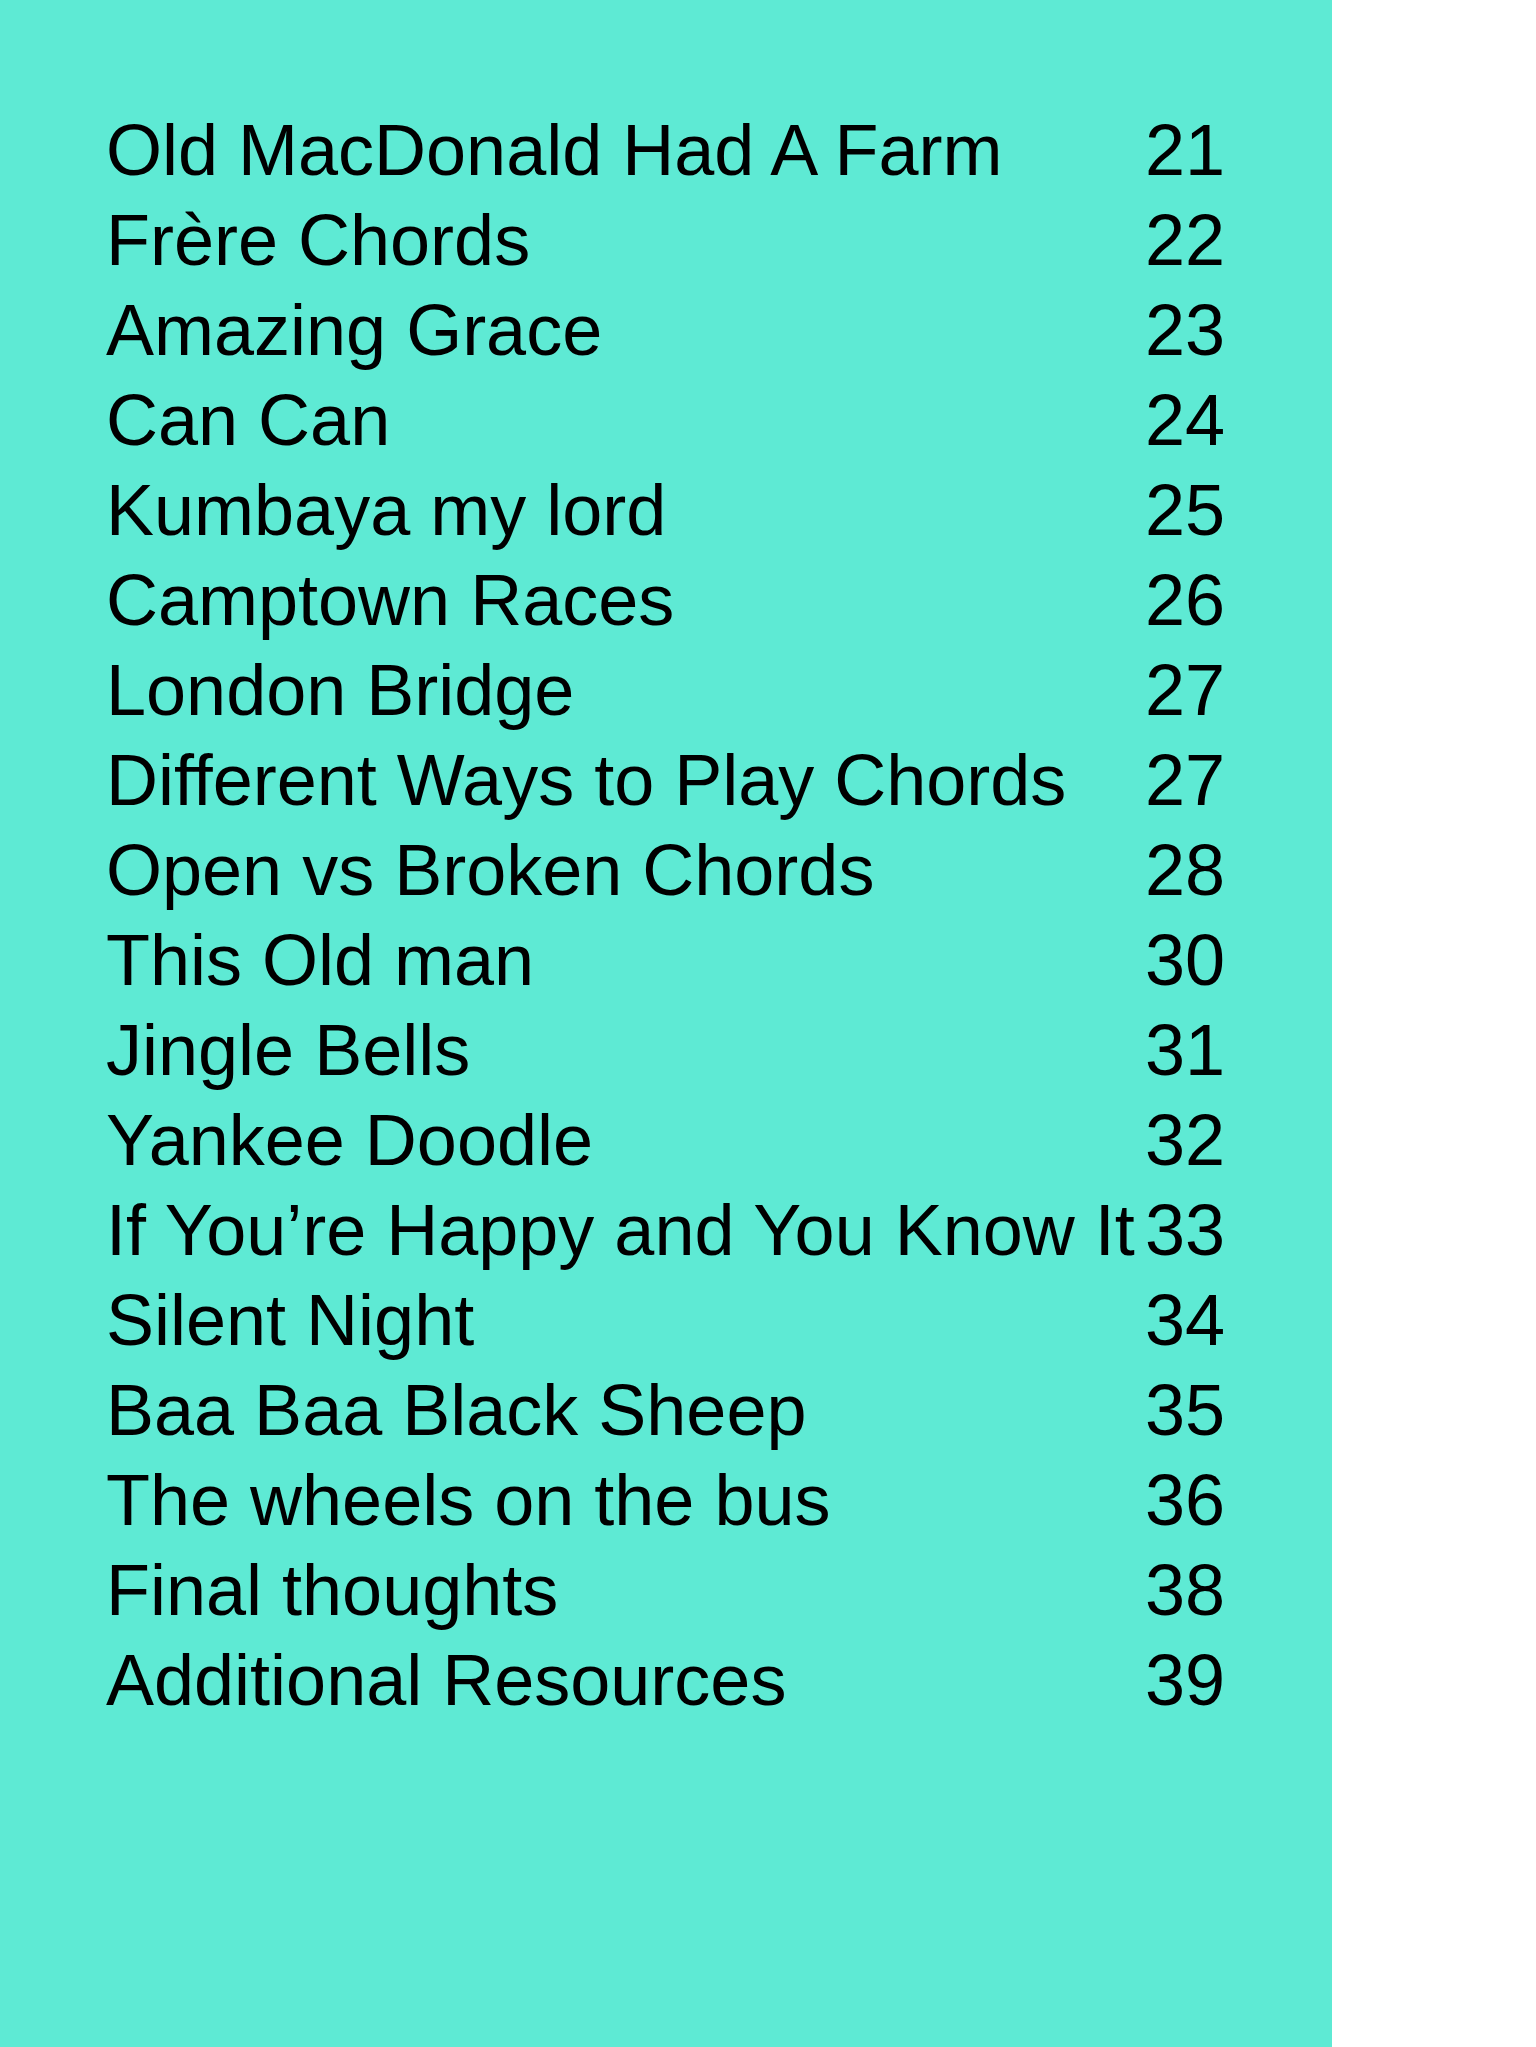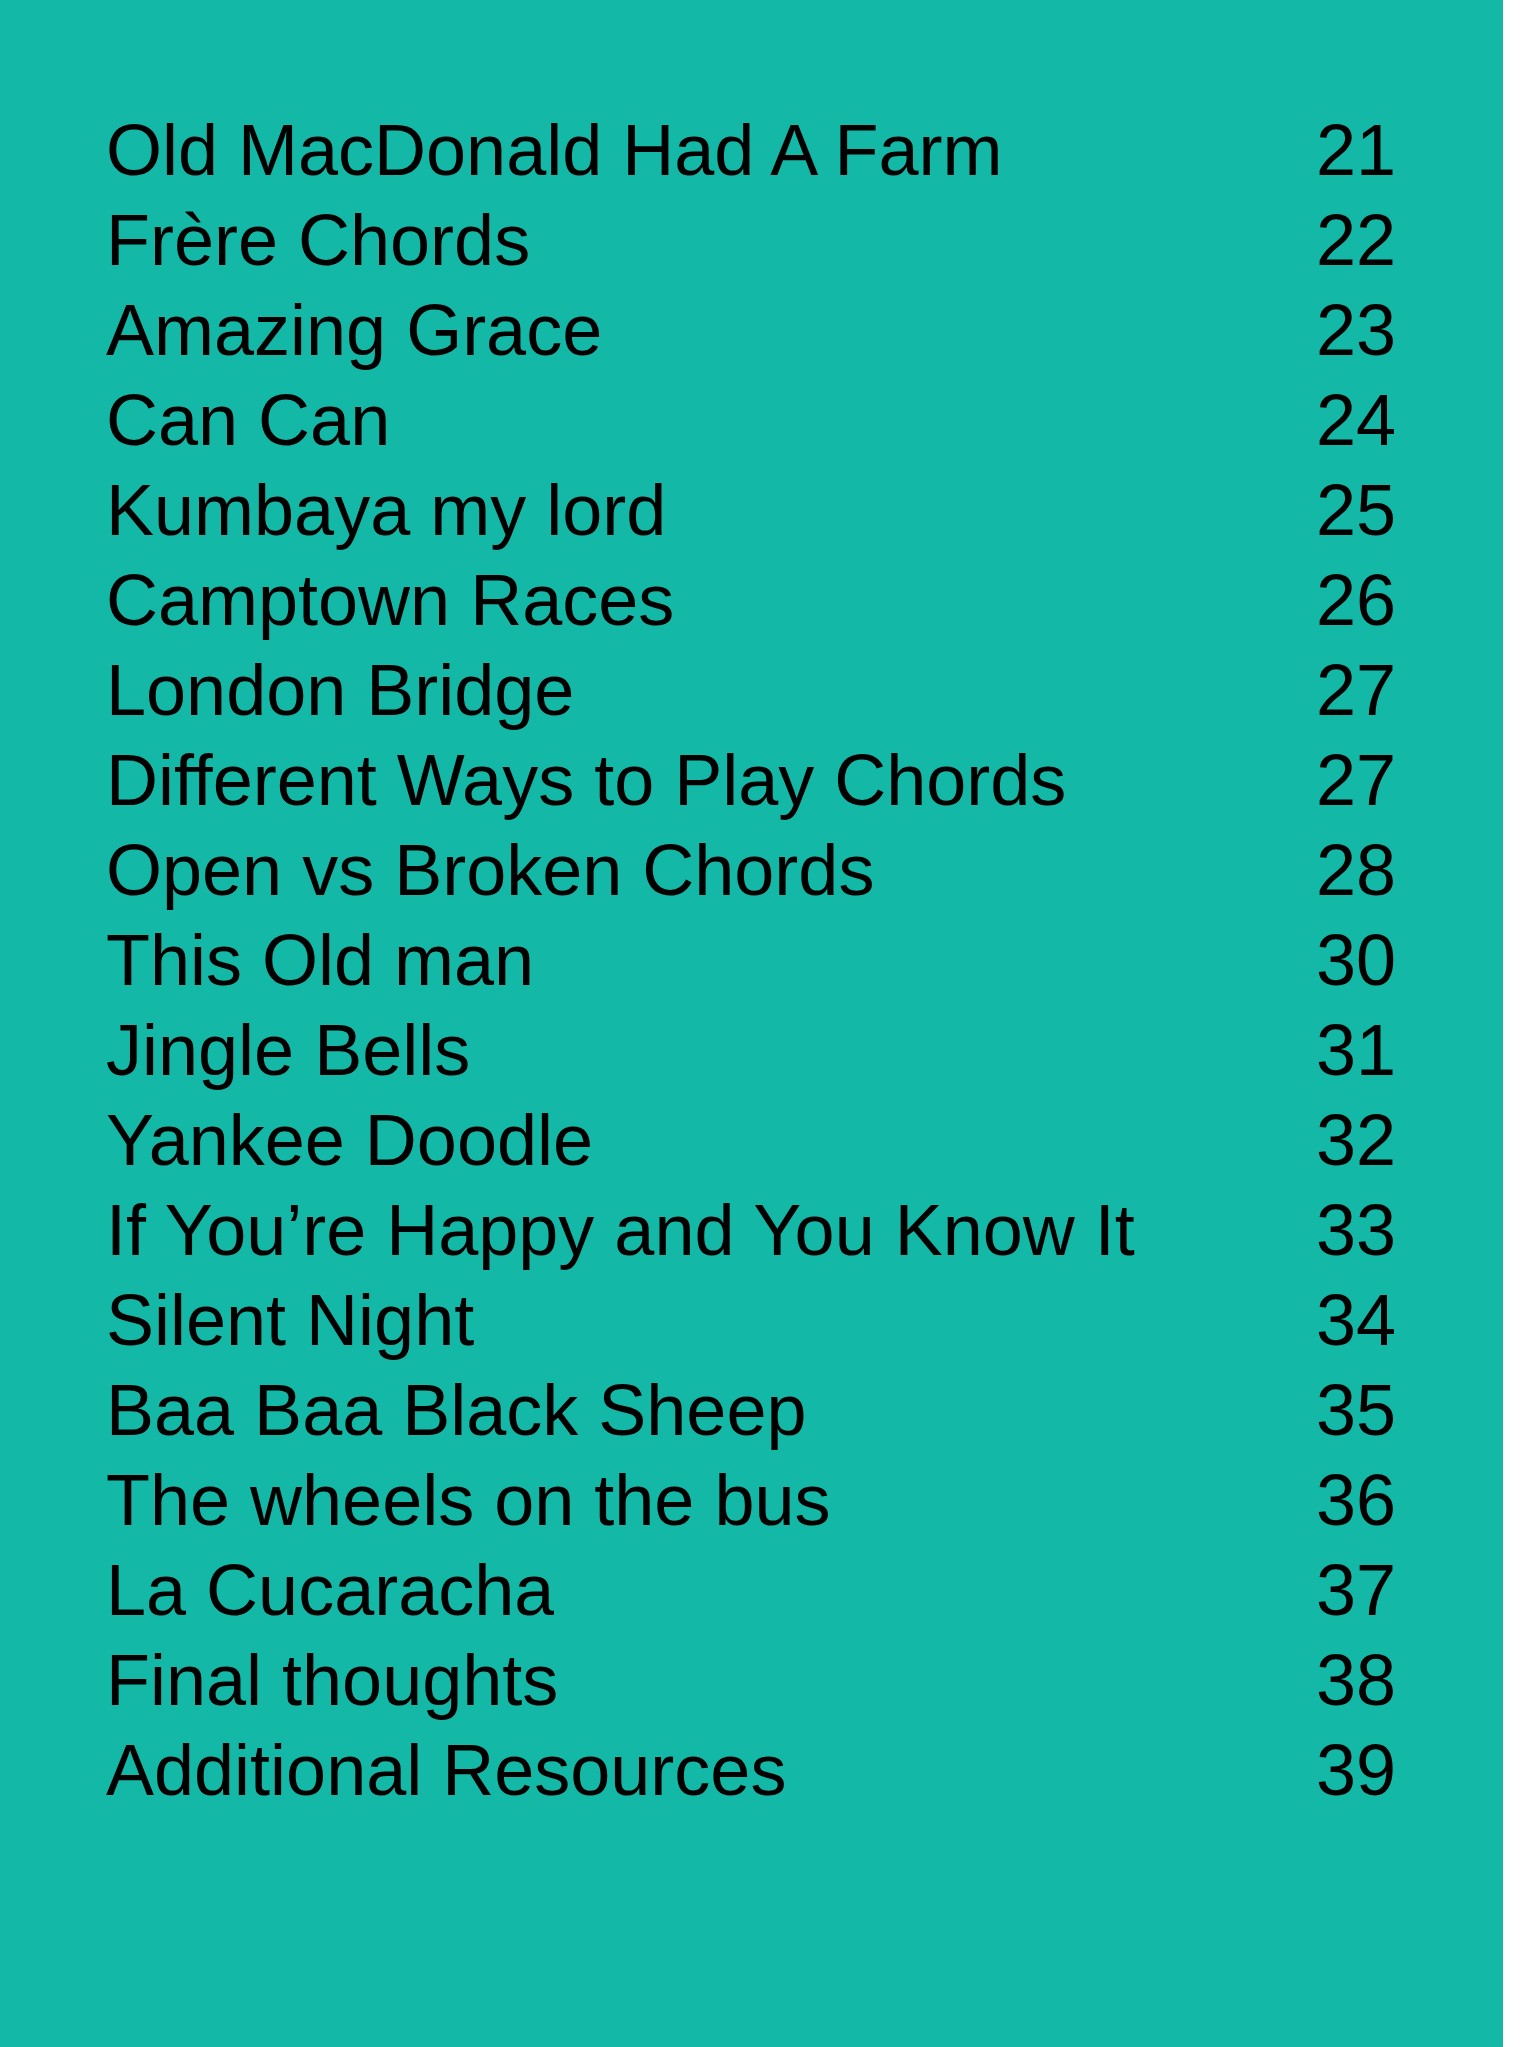--- a/index.html
+++ b/index.html
@@ -5,23 +5,23 @@
   * { margin: 0; padding: 0; box-sizing: border-box; }
   html, body {
     width: 1536px;
     height: 2047px;
     background: #ffffff;
     overflow: hidden;
     font-family: "Liberation Sans", "DejaVu Sans", sans-serif;
   }
   .page {
     position: relative;
-    width: 1503px;
+    width: 1332px;
     height: 2047px;
-    background: #14b8a6;
+    background: #5eead4;
   }
   .toc {
     padding-top: 105px;
     padding-left: 106px;
     padding-right: 107px;
   }
   .toc-row {
     display: flex;
     justify-content: space-between;
     align-items: baseline;
@@ -120,24 +120,20 @@
   <div class="toc-row">
     <span class="toc-title">Baa Baa Black Sheep</span>
     <span class="toc-page-num">35</span>
   </div>
 
   <div class="toc-row">
     <span class="toc-title">The wheels on the bus</span>
     <span class="toc-page-num">36</span>
   </div>
 
-  <div class="toc-row">
-    <span class="toc-title">La Cucaracha</span>
-    <span class="toc-page-num">37</span>
-  </div>
 
   <div class="toc-row">
     <span class="toc-title">Final thoughts</span>
     <span class="toc-page-num">38</span>
   </div>
 
   <div class="toc-row">
     <span class="toc-title">Additional Resources</span>
     <span class="toc-page-num">39</span>
   </div>

